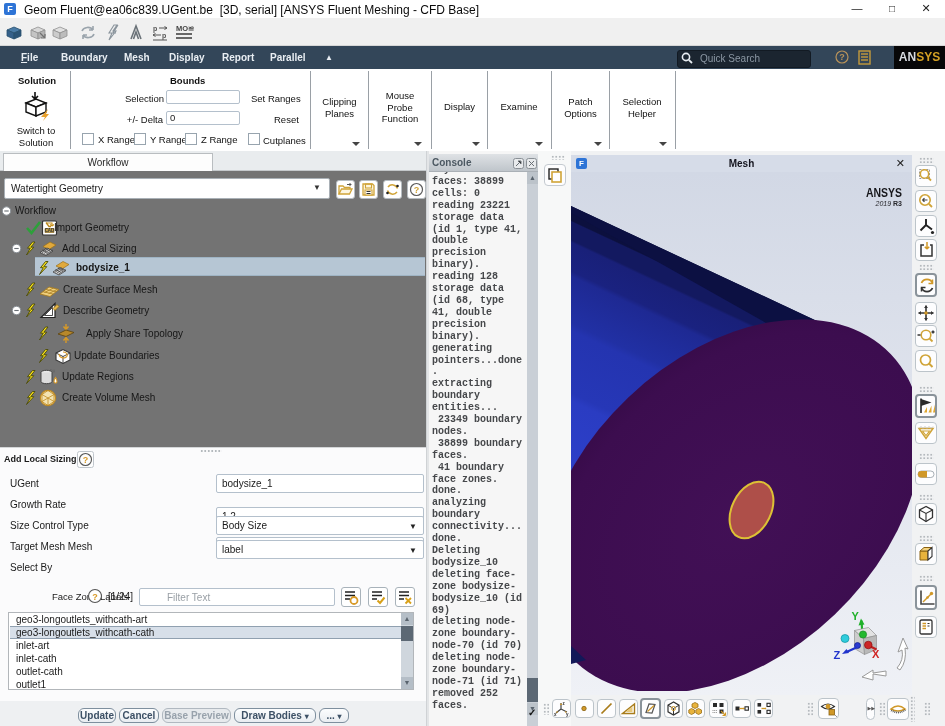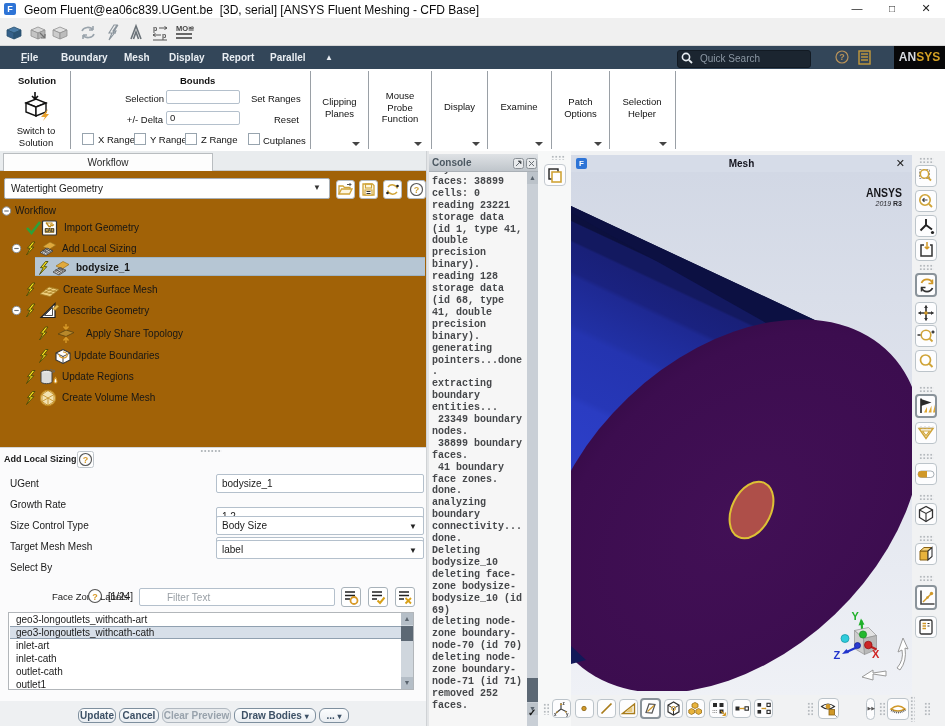--- a/index.html
+++ b/index.html
@@ -33,21 +33,21 @@
 .chk { position:absolute; width:12px; height:12px; background:#fff; border:1px solid #98a4ae; }
 .darr { position:absolute; width:0; height:0; border-left:4px solid transparent; border-right:4px solid transparent; border-top:4px solid #444; }
 .rgroup { position:absolute; text-align:center; font-size:9.5px; color:#111; line-height:11.5px; }
 
 
 #tabstrip { left:0; top:151px; width:426px; height:20px; background:#e9ecee; border-bottom:1px solid #c4c8cb; }
 .tab { position:absolute; text-align:center; font-size:10px; color:#2a2a2a; }
 #tab-workflow { left:3px; top:2px; width:210px; height:18px; background:#fdfdfd; border:1px solid #b9bdc0; border-bottom:none; line-height:17px; }
 #tab-outline { left:213px; top:4px; width:211px; height:16px; background:linear-gradient(#f5f6f7,#e3e5e7); border:1px solid #bcc0c3; border-bottom:none; line-height:15px; }
 
-#leftpanel { left:0; top:171px; width:426px; height:555px; background:#a16207; }
+#leftpanel { left:0; top:171px; width:426px; height:555px; background:#737373; }
 #vsplit { left:426px; top:151px; width:3px; height:575px; background:#e3e5e7; border-left:1px solid #cfd2d5; }
 
 
 #comborow { position:absolute; left:0; top:4px; width:426px; height:28px; }
 #wtcombo { position:absolute; left:4px; top:3px; width:326px; height:21px; background:#fff; border:1px solid #a9b0b6; border-radius:2px; line-height:19px; padding-left:6px; font-size:10px; }
 .cbtn { position:absolute; top:5px; width:19px; height:19px; background:#fff; border:1px solid #b6bcc1; border-radius:3px; }
 
 
 .trow { position:absolute; white-space:nowrap; font-size:10px; color:#161616; }
 #selrow { position:absolute; left:35px; top:86px; width:390px; height:19px; background:#b6c6d4; border-top:1px solid #9fb4c4; border-bottom:1px solid #9fb4c4; }
@@ -173,21 +173,21 @@
   <div class="rgroup" style="left:8px; top:56px; width:56px;">Switch to<br>Solution</div>
   <svg style="position:absolute; left:22px; top:22px;" width="28" height="30" viewBox="0 0 28 30">
     <path d="M13 1 L13 7 M10 5 L13 8 L16 5" fill="none" stroke="#111" stroke-width="1.6"></path>
     <path d="M4 12 L14 8 L24 12 L14 16 Z" fill="#fff" stroke="#111" stroke-width="1.4"></path>
     <path d="M4 12 L4 21 L14 25 L14 16 Z" fill="#fff" stroke="#111" stroke-width="1.4"></path>
     <path d="M24 12 L24 21 L14 25 L14 16 Z" fill="#fff" stroke="#111" stroke-width="1.4"></path>
     <path d="M26 18 L19 26 L23 26 L21 30 L27 23 L24 23 Z" fill="#e8a02c"></path>
   </svg>
   <div class="rdiv" style="left:70px;"></div>
 
-  <div class="rtitle" style="left:180px; top:6px;">Bounds</div>
+  <div class="rtitle" style="left:170px; top:6px;">Bounds</div>
   <div class="rlabel" style="left:114px; top:24px; width:50px; text-align:right;">Selection</div>
   <div class="rinput" style="left:166px; top:21px; width:74px; height:14px;"></div>
   <div class="rlabel" style="left:251px; top:24px;">Set Ranges</div>
   <div class="rlabel" style="left:114px; top:45px; width:49px; text-align:right;">+/- Delta</div>
   <div class="rinput" style="left:166px; top:42px; width:74px; height:14px;">0</div>
   <div class="rlabel" style="left:274px; top:45px;">Reset</div>
   <div class="chk" style="left:82px; top:64px;"></div>
   <div class="rlabel" style="left:98px; top:65px;">X Range</div>
   <div class="chk" style="left:134px; top:64px;"></div>
   <div class="rlabel" style="left:150px; top:65px;">Y Range</div>
@@ -318,21 +318,21 @@
     <use href="#i-bolt" transform="translate(42,156)"></use>
     <use href="#i-share" transform="translate(58,153)"></use>
     <use href="#i-bolt" transform="translate(42,178.5)"></use>
     <use href="#i-bound" transform="translate(55,177)"></use>
     <use href="#i-bolt" transform="translate(29,199.5)"></use>
     <use href="#i-region" transform="translate(40,198.5)"></use>
     <use href="#i-bolt" transform="translate(29,220.5)"></use>
     <use href="#i-vol" transform="translate(40,219)"></use>
   </svg>
   <div class="trow" style="left:15px; top:34px;">Workflow</div>
-  <div class="trow" style="left:64px; top:50.5px;">Import Geometry</div>
+  <div class="trow" style="left:54px; top:50.5px;">Import Geometry</div>
   <div class="trow" style="left:62px; top:71.5px;">Add Local Sizing</div>
   <div class="trow" style="left:76px; top:91px; font-weight:bold;">bodysize_1</div>
   <div class="trow" style="left:63px; top:112.5px;">Create Surface Mesh</div>
   <div class="trow" style="left:63px; top:133.5px;">Describe Geometry</div>
   <div class="trow" style="left:86px; top:156.5px;">Apply Share Topology</div>
   <div class="trow" style="left:74px; top:179px;">Update Boundaries</div>
   <div class="trow" style="left:62px; top:200px;">Update Regions</div>
   <div class="trow" style="left:62px; top:221px;">Create Volume Mesh</div>
   <div id="formarea">
     <div class="dots" style="left:200px; top:1px; width:22px; height:4px;"></div>
@@ -381,21 +381,21 @@
       <div class="litem" style="top:65px;">outlet1</div>
       <div style="position:absolute; right:0; top:0; width:12px; height:76px; background:#cfd6dd;">
         <div style="position:absolute; top:0; width:12px; height:12px; background:#b5bec7; color:#5a646e; font-size:7px; text-align:center; line-height:12px;">▲</div>
         <div style="position:absolute; top:13px; width:12px; height:15px; background:#5c6874;"></div>
         <div style="position:absolute; bottom:0; width:12px; height:12px; background:#b5bec7; color:#5a646e; font-size:7px; text-align:center; line-height:12px;">▼</div>
       </div>
     </div>
     <div style="position:absolute; left:0; top:253px; width:426px; height:26px; background:#eef0f2;"></div>
     <div class="ubtn" style="left:78px; width:38px;">Update</div>
     <div class="ubtn" style="left:119px; width:40px;">Cancel</div>
-    <div class="ubtn" style="left:162px; width:69px; background:#e7eaed; color:#98a2ac; border-color:#b0b8c0;">Clear Preview</div>
+    <div class="ubtn" style="left:162px; width:69px; background:#e7eaed; color:#98a2ac; border-color:#b0b8c0;">Base Preview</div>
     <div class="ubtn" style="left:234px; width:82px;">Draw Bodies <span style="font-size:8px;">▾</span></div>
     <div class="ubtn" style="left:319px; width:30px;">... <span style="font-size:8px;">▾</span></div>
   </div>
 </div>
 
 <div class="abs" id="vsplit"></div>
 
 <div class="abs" id="console">
   <div id="context">:-y.
 faces: 38899

